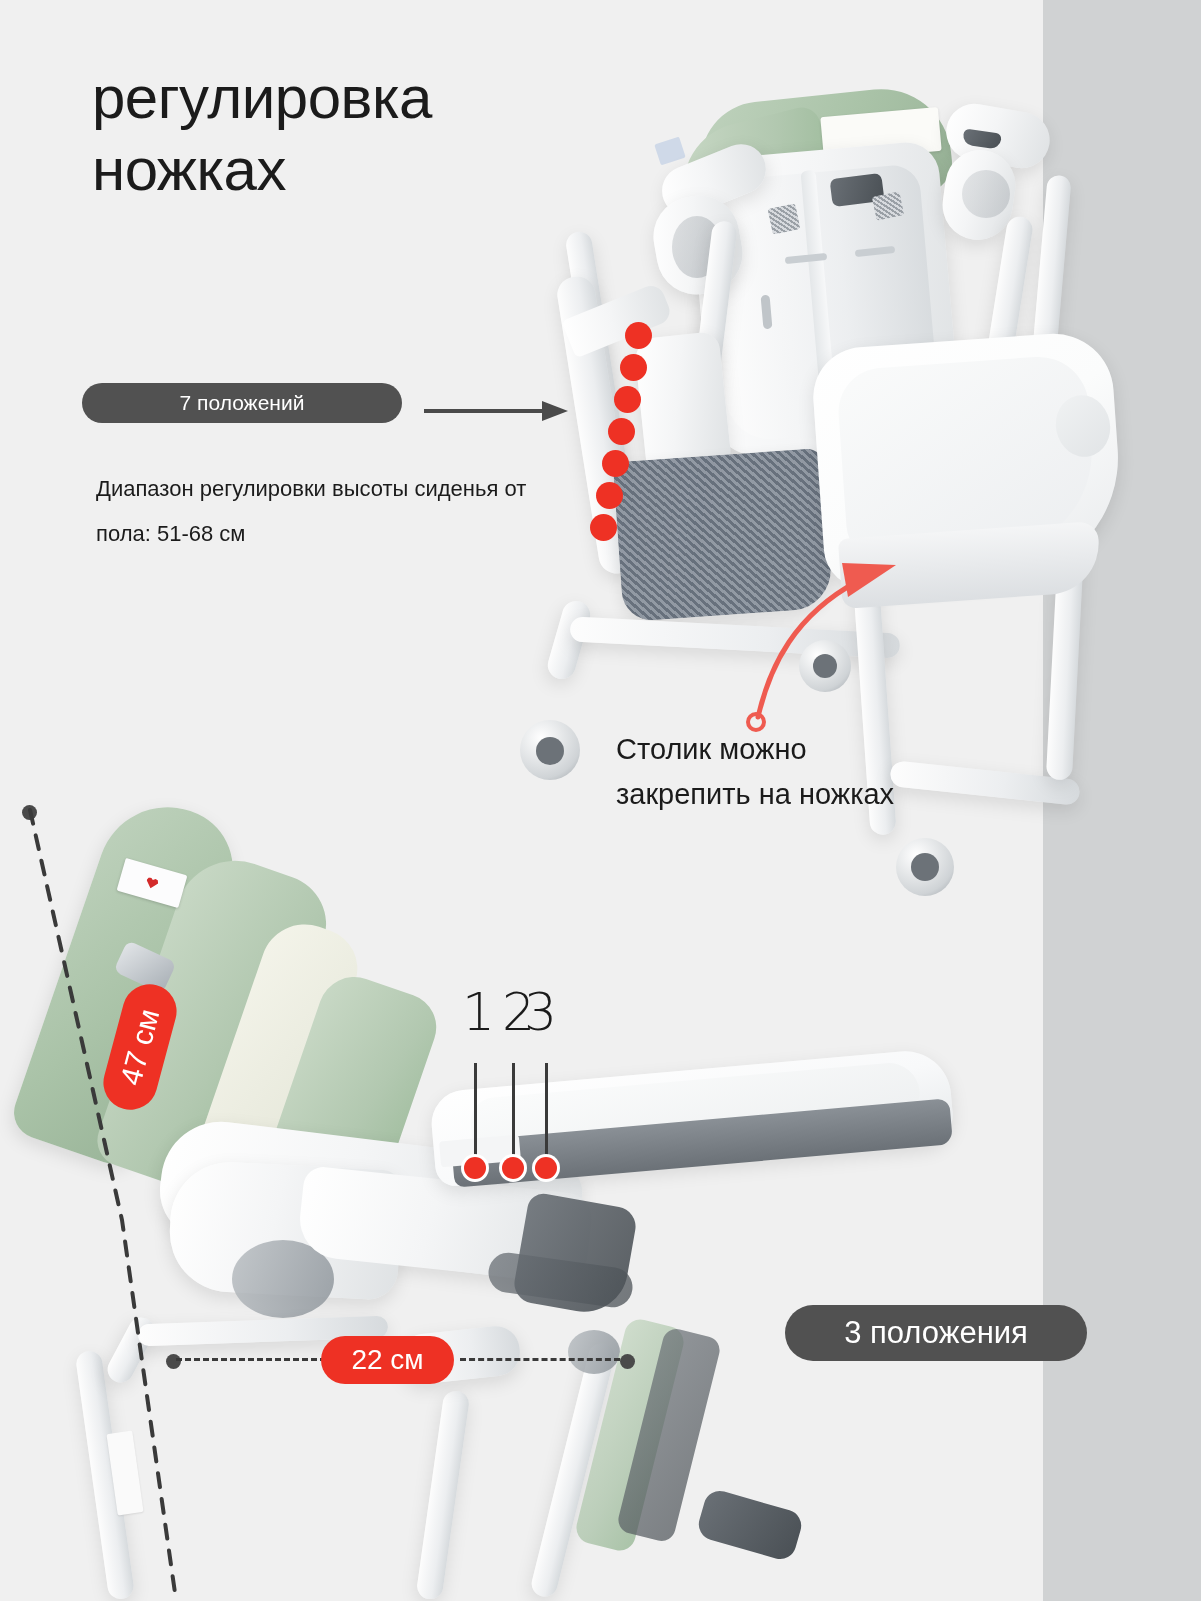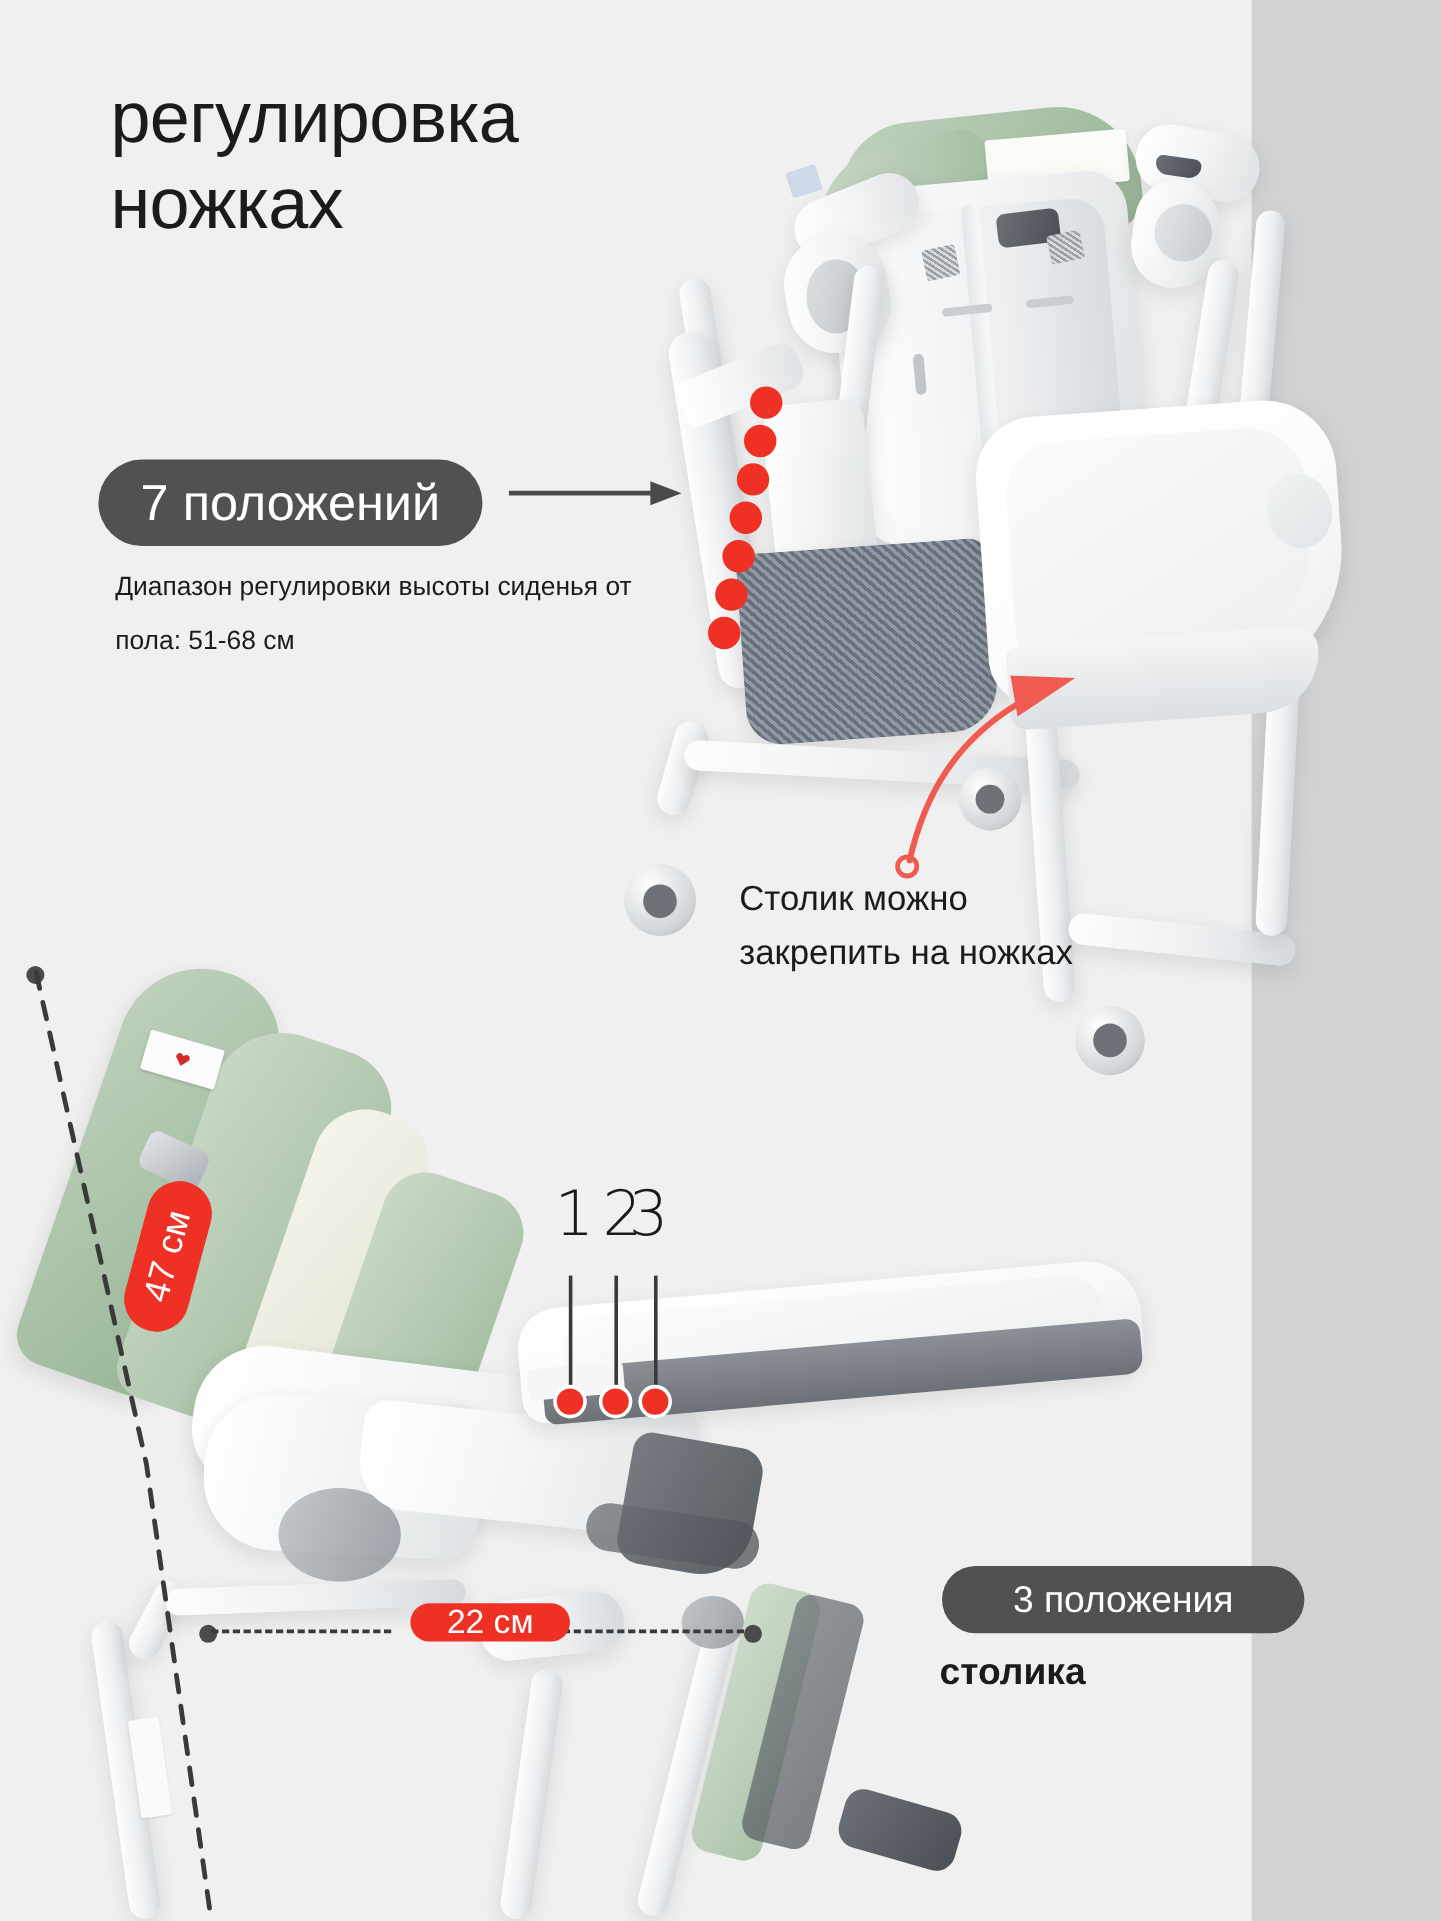--- a/index.html
+++ b/index.html
@@ -23,21 +23,21 @@
   .headline .l2,.headline .l3{
     font-size:60px;line-height:72px;font-weight:400;color:#1b1b1b;letter-spacing:-0.5px;
   }
 
   
   .pill{
     position:absolute;background:#515151;color:#ffffff;
     border-radius:40px;display:flex;align-items:center;justify-content:center;
     font-weight:400;white-space:nowrap;
   }
-  #badge-positions{left:82px;top:383px;width:320px;height:72px;font-size:42px;align-items:center;}
+  #badge-positions{left:82px;top:383px;width:320px;height:40px;font-size:21px;align-items:center;}
   #badge-tray{left:785px;top:1305px;width:302px;height:56px;font-size:31px;}
 
   
   .arrow-right{position:absolute;left:424px;top:399px;width:144px;height:24px;}
 
   
   .desc{
     position:absolute;left:96px;top:466px;width:470px;
     font-size:22px;line-height:45px;color:#1b1b1b;font-weight:400;
   }
@@ -53,21 +53,21 @@
   
   .chip{
     position:absolute;background:#ee3124;color:#fff;border-radius:30px;
     display:flex;align-items:center;justify-content:center;
     font-size:30px;white-space:nowrap;font-weight:400;
   }
   #chip-47{
     left:76px;top:1020px;width:128px;height:54px;
     transform:rotate(-75deg);transform-origin:50% 50%;
   }
-  #chip-22{left:342px;top:1336px;width:133px;height:32px;font-size:28px;}
+  #chip-22{left:321px;top:1336px;width:133px;height:48px;font-size:28px;}
 
   
   .num{
     position:absolute;font-size:52px;line-height:52px;color:#1b1b1b;
     font-weight:300;font-family:"DejaVu Sans",sans-serif;
   }
   #num1{left:462px;top:986px;}
   #num2{left:502px;top:986px;}
   #num3{left:524px;top:986px;}
   .leader{position:absolute;width:3px;background:#3a3a3a;}
@@ -274,15 +274,14 @@
     <polygon points="118,2 144,12 118,22" fill="#4a4a4a"></polygon>
   </svg>
 
   <div class="desc">Диапазон регулировки высоты сиденья от пола: 51-68 см</div>
 
   <div class="caption-tray">Столик можно закрепить на ножках</div>
 
   <div class="pill" id="badge-tray">
     <span>3 положения</span>
   </div>
-  <div class="subcaption">столика</div>
 
 </div>
 
 </body></html>

